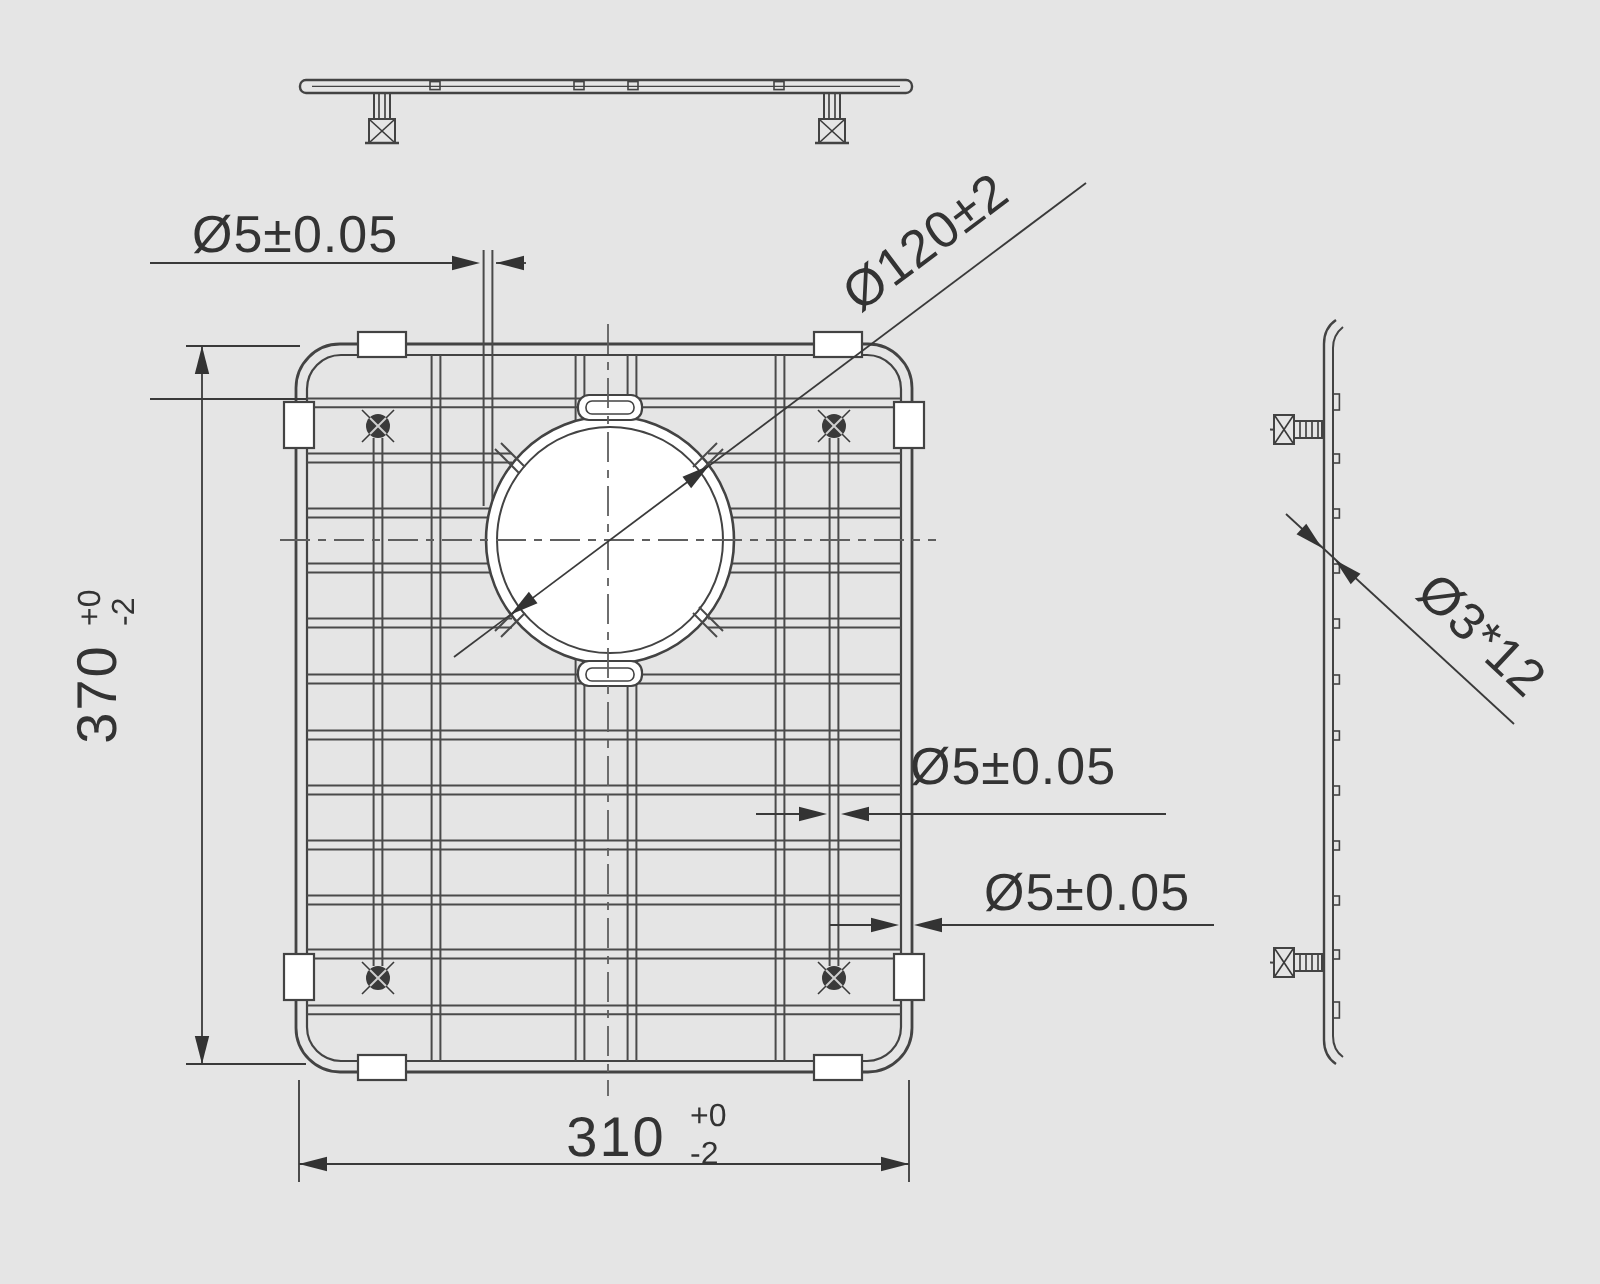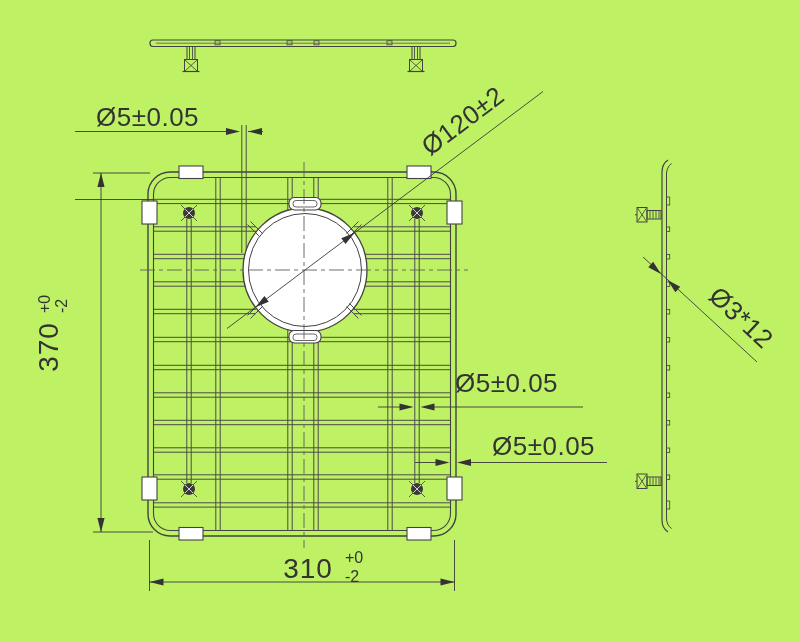--- a/index.html
+++ b/index.html
@@ -1,16 +1,16 @@
 <!DOCTYPE html>
 <html><head>
 <meta charset="utf-8">
 <style>
   html,body{margin:0;padding:0;background:#fff;}
-  .stage{position:relative;width:800px;height:642px;background:#bef264;overflow:hidden;}
+  .stage{position:relative;width:800px;height:642px;background:#e5e5e5;overflow:hidden;}
   svg{display:block;}
   svg text{font-family:"Liberation Sans","DejaVu Sans",sans-serif;fill:#333;}
   .dimtxt{font-size:26px;letter-spacing:0.5px;}
   .bigtxt{font-size:28px;letter-spacing:1px;}
   .toltxt{font-size:16px;}
   .ln{stroke:#434343;fill:none;}
   .wire{stroke:#4a4a4a;stroke-width:1;fill:none;}
   .dim{stroke:#3a3a3a;stroke-width:0.9;fill:none;}
   .arr{fill:#333;stroke:none;}
   .cl{stroke:#5f5f5f;stroke-width:0.9;fill:none;stroke-dasharray:15 4 4 4;}

